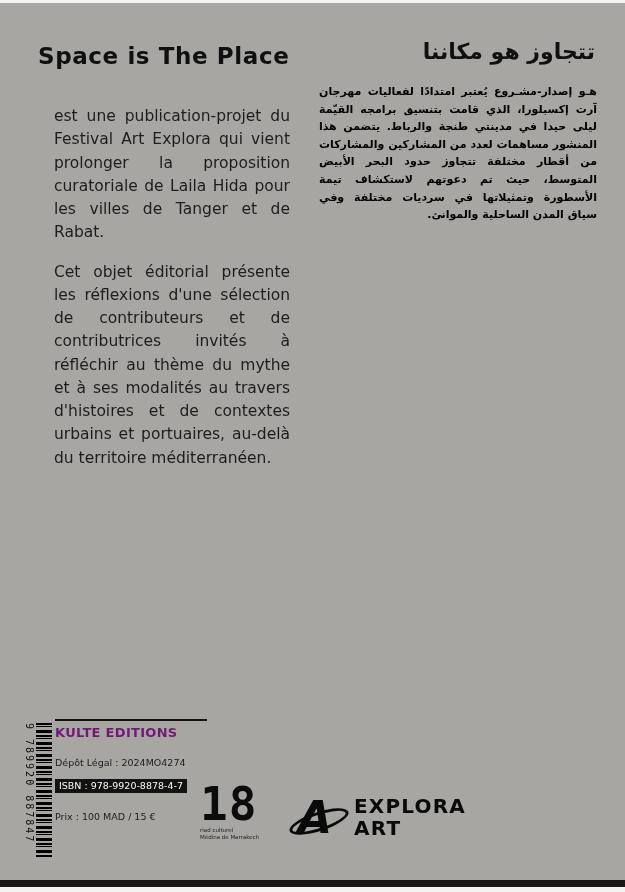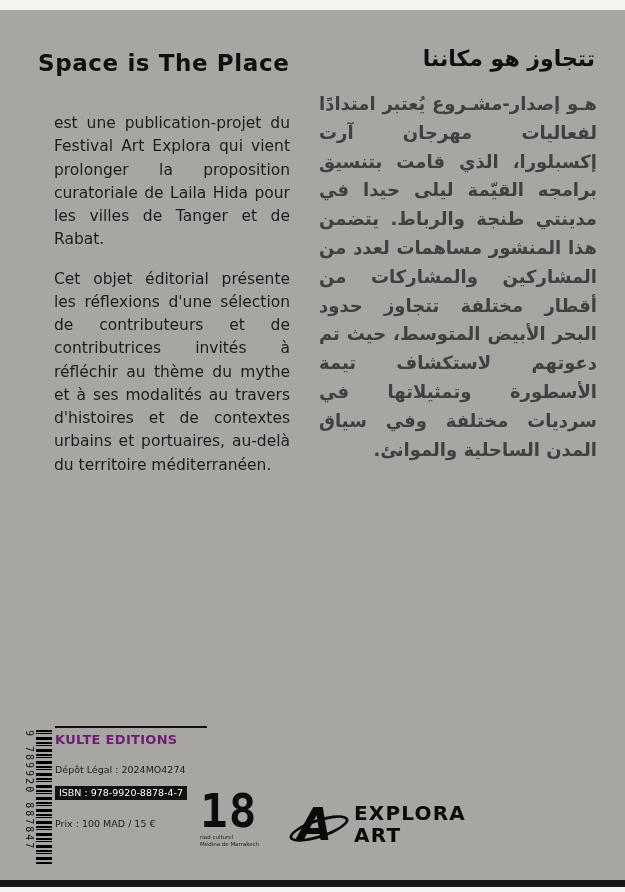--- a/index.html
+++ b/index.html
@@ -5,21 +5,21 @@
   html, body { margin: 0; padding: 0; }
   body {
     width: 625px; height: 892px;
     background: #f4f3f1;
     font-family: "DejaVu Sans", "Liberation Sans", sans-serif;
     position: relative;
     overflow: hidden;
     color: #1b1b1b;
   }
   .cover {
-    position: absolute; left: 0; top: 10px;
+    position: absolute; left: 0; top: 3px;
     width: 625px; height: 877px;
     background: #a8a6a3;
   }
   .bottom-band {
     position: absolute; left: 0; top: 880px;
     width: 625px; height: 7px;
     background: #191816;
   }
   
   .title-en {
@@ -36,23 +36,23 @@
   .col-fr {
     position: absolute; left: 38px; top: 86px;
     width: 268px;
     font-size: 15.5px; line-height: 1.5;
     text-align: justify; color: #1d1d1d;
   }
   .col-fr p { margin: 16px; }
   .col-ar {
     position: absolute; right: 28px; top: 80px;
     width: 278px;
-    font-size: 18px; line-height: 1.6;
+    font-size: 11px; line-height: 1.6;
     direction: rtl; text-align: justify;
-    color: #404040; font-weight: 600;
+    color: #000000; font-weight: 600;
   }
   .col-ar p { margin: 0; }
   
   .imprint { position: absolute; left: 55px; top: 716px; width: 185px; }
   .imprint-rule { width: 152px; height: 2px; background: #111; margin-bottom: 4px; }
   .publisher { font-size: 13px; font-weight: 700; letter-spacing: 0.3px; color: #701a75; }
   .depot { font-size: 9.5px; margin-top: 17px; color: #1c1c1c; }
   .isbn {
     display: inline-block; background: #121212; color: #fafafa;
     font-size: 9.5px; padding: 1px 4px 2px 4px; margin-top: 11px;

